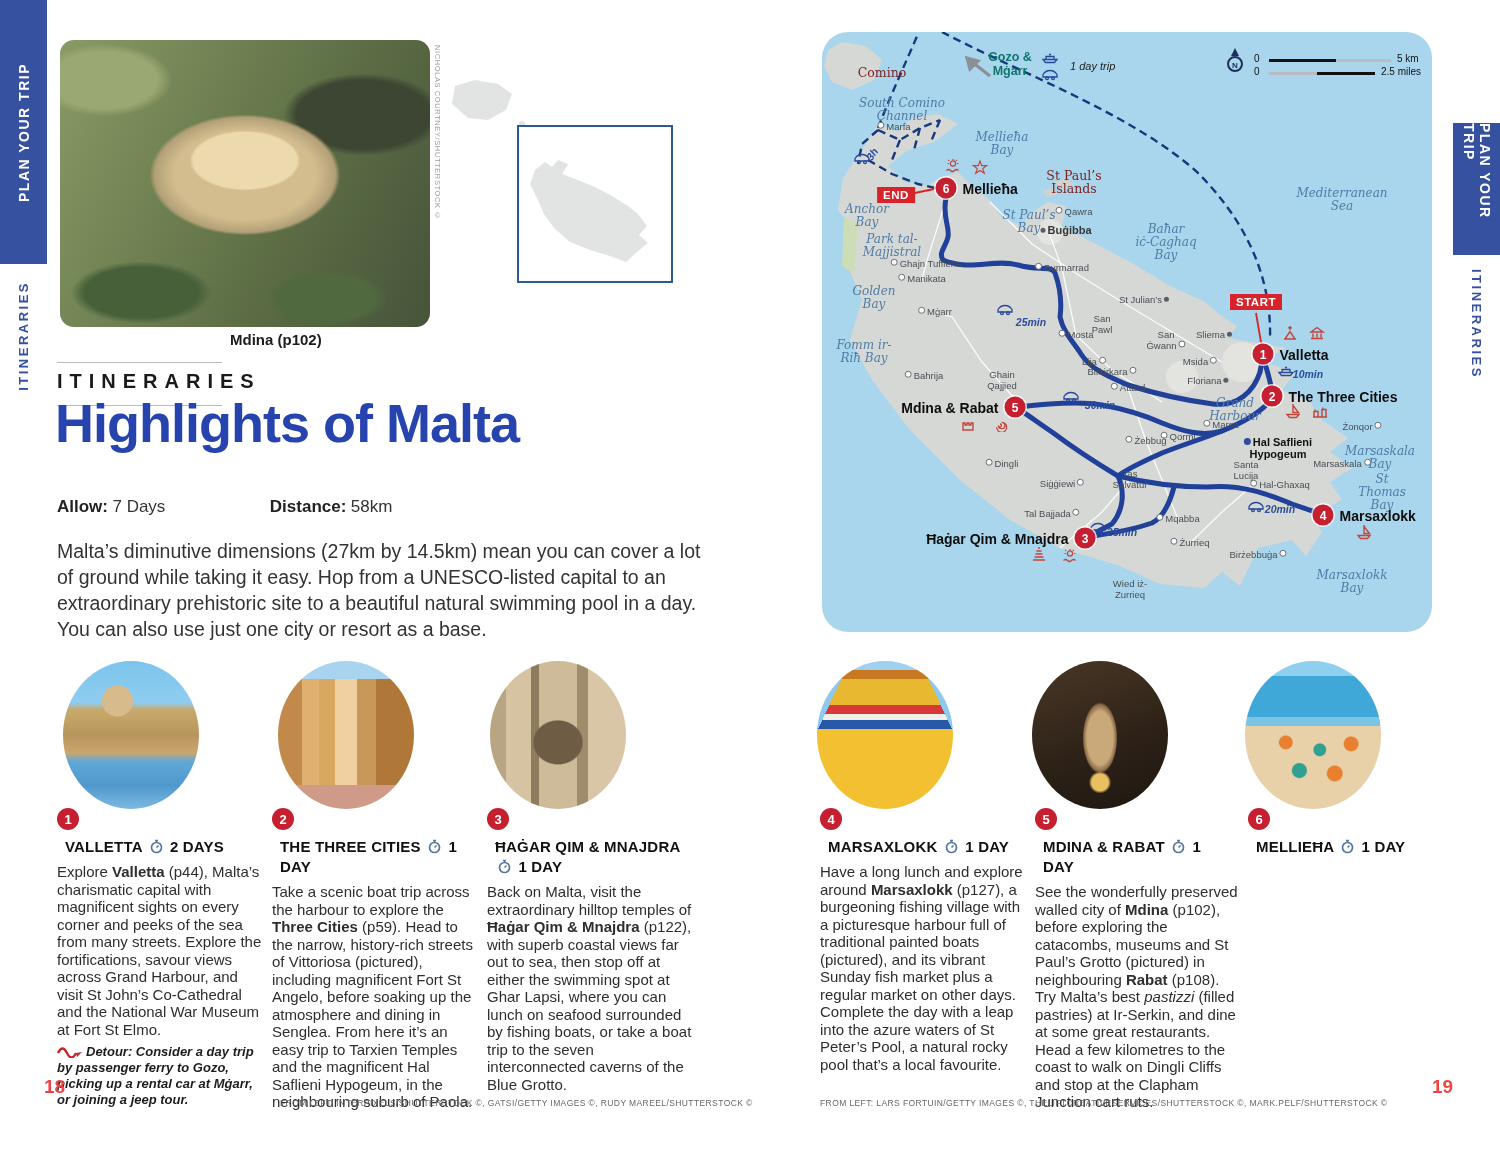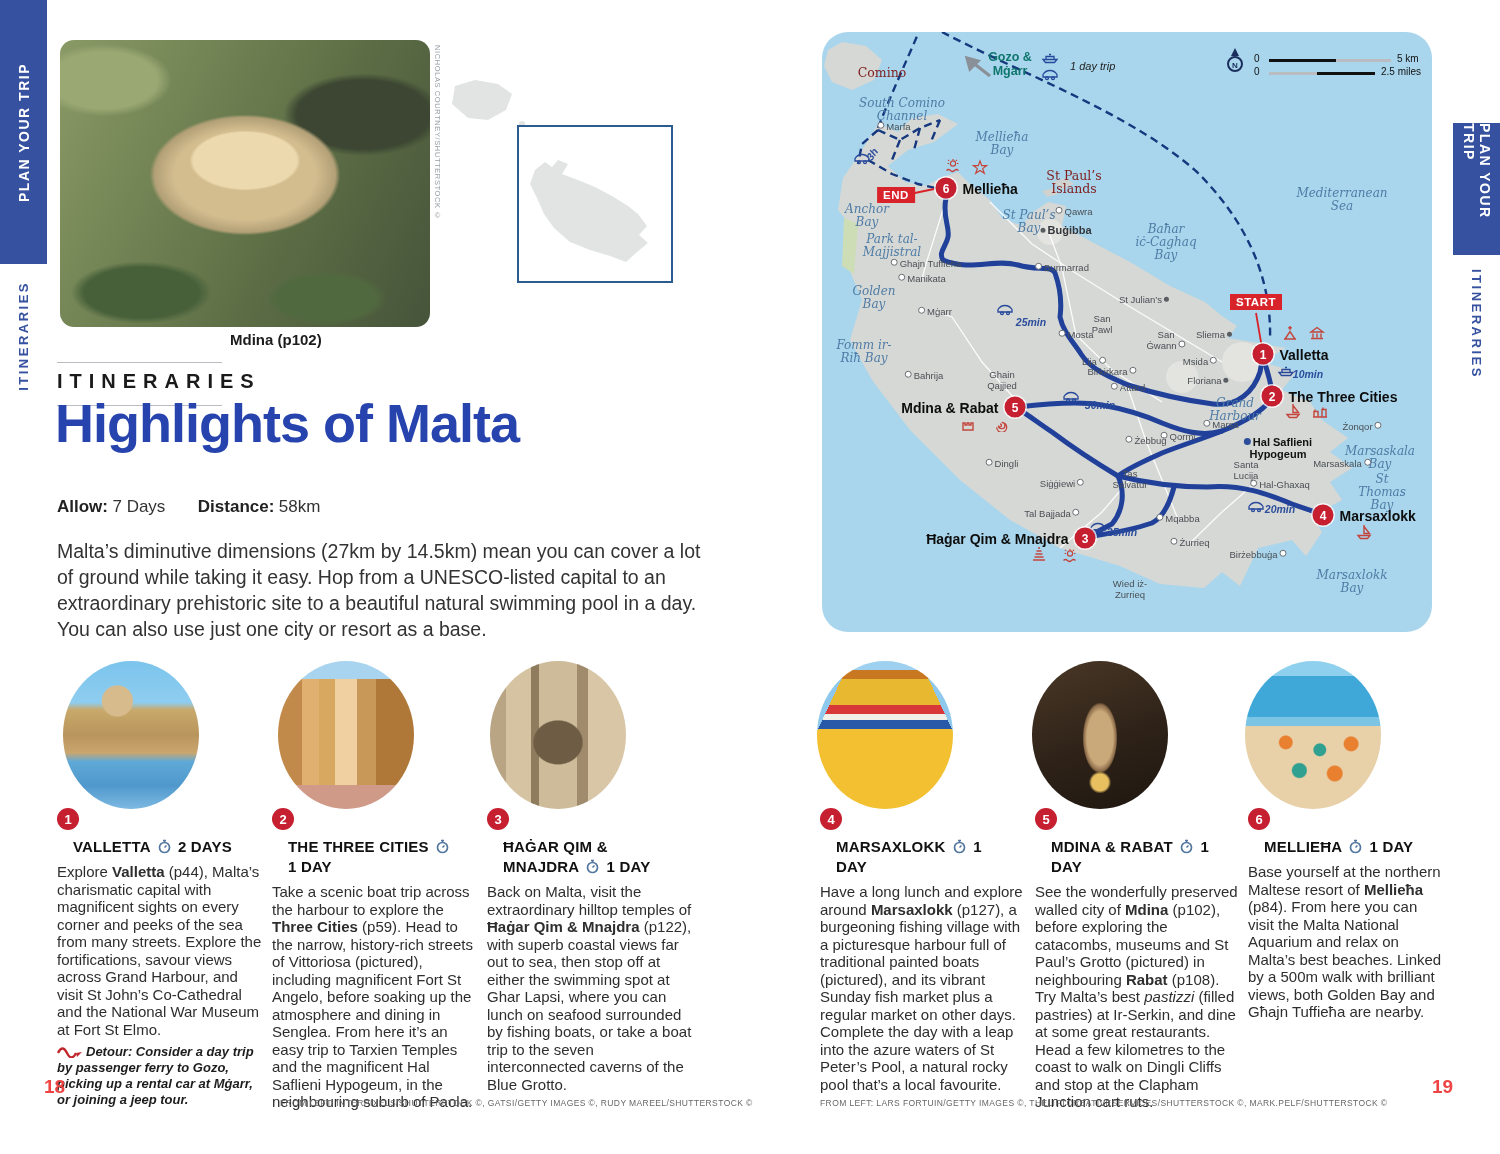--- a/index.html
+++ b/index.html
@@ -59,21 +59,21 @@
       radial-gradient(circle at 30% 55%,#e88030 0 5%,rgba(0,0,0,0) 6%),
       radial-gradient(circle at 55% 60%,#30a090 0 5%,rgba(0,0,0,0) 6%),
       radial-gradient(circle at 78% 56%,#e88030 0 5%,rgba(0,0,0,0) 6%),
       radial-gradient(circle at 40% 74%,#30a090 0 5%,rgba(0,0,0,0) 6%),
       radial-gradient(circle at 66% 76%,#e88030 0 5%,rgba(0,0,0,0) 6%),
       linear-gradient(180deg,#8fd0ee 0 10%,#3fa8d8 10% 38%,#7cc4e4 38% 44%,#e8d0a8 44% 100%);}
 
   
   .badge{display:inline-flex;align-items:center;justify-content:center;width:22px;height:22px;
     border-radius:50%;background:#c51f30;color:#fff;font-weight:bold;font-size:13px;}
-  .stop-head{margin:7px 16px 6px;font-size:15px;font-weight:bold;letter-spacing:.2px;color:#111;line-height:20px;}
+  .stop-head{margin:7px 8px 6px;font-size:15px;font-weight:bold;letter-spacing:.2px;color:#111;line-height:20px;}
   .stop-body{margin:4px 0 0;font-size:15px;line-height:17.5px;color:#2e2e2e;}
   .detour{margin:6px 0 0;font-size:13px;line-height:16px;font-weight:bold;font-style:italic;color:#1d1d1d;}
   .watch{vertical-align:-2px;margin:0 2px;}
   .iclock{display:inline-block;width:9px;height:9px;border:1.6px solid #54779f;border-radius:50%;vertical-align:-1px;margin:0 2px;}
 
   
   #map{left:822px;top:32px;width:610px;height:600px;background:#a9d6ec;border-radius:26px;overflow:hidden;}
   .mlabel{position:absolute;transform:translate(-50%,-50%);white-space:pre-line;text-align:center;pointer-events:none;}
   .water{font-family:"DejaVu Serif","Liberation Serif",serif;font-style:italic;font-size:12px;color:#4f7ca6;line-height:13px;}
   .island{font-family:"DejaVu Serif","Liberation Serif",serif;font-size:12.5px;color:#7f1d1d;line-height:13px;}
@@ -171,21 +171,21 @@
 </svg>
 
 <div class="abs rule" style="left:57px;top:362px;"></div>
 <div class="abs kicker" style="left:57px;top:370px;">ITINERARIES</div>
 <div class="abs rule" style="left:57px;top:405px;"></div>
 <h1 class="abs title" style="left:55px;top:392px;margin:0;">Highlights of Malta</h1>
 
 <div class="abs meta" style="left:57px;top:497px;">
   <b>Allow:</b>
   <span>7 Days</span>
-  <b style="margin-left:28px;">Distance:</b>
+  <b style="margin-left:100px;">Distance:</b>
   <span>58km</span>
 </div>
 
 <p class="abs intro" style="left:57px;top:518px;">Malta’s diminutive dimensions (27km by 14.5km) mean you can cover a lot of ground while taking it easy. Hop from a UNESCO-listed capital to an extraordinary prehistoric site to a beautiful natural swimming pool in a day. You can also use just one city or resort as a base.</p>
 
 <div class="abs oval p1" style="left:63px;top:661px;"></div>
 <div class="abs oval p2" style="left:278px;top:661px;"></div>
 <div class="abs oval p3" style="left:490px;top:661px;"></div>
 <div class="abs oval p4" style="left:817px;top:661px;"></div>
 <div class="abs oval p5" style="left:1032px;top:661px;"></div>
@@ -251,21 +251,20 @@
 </section>
 
 <section class="abs" style="left:1248px;top:808px;width:198px;">
   <span class="badge">6</span>
   <h3 class="stop-head"><span>MELLIEĦA</span>
     <svg class="watch" width="15" height="15" viewBox="0 0 15 15">
         <circle cx="7.5" cy="8.5" r="5" fill="none" stroke="#54779f" stroke-width="1.7"></circle>
         <path d="M6,1.5 h3 M7.5,3.5 v-2 M7.5,8.5 l2,-2" stroke="#54779f" stroke-width="1.5" fill="none"></path>
       </svg>
     <span>1 DAY</span></h3>
-  <p class="stop-body">Base yourself at the northern Maltese resort of <b>Mellieħa</b> (p84). From here you can visit the Malta National Aquarium and relax on Malta’s best beaches. Linked by a 500m walk with brilliant views, both Golden Bay and Għajn Tuffieħa are nearby.</p>
 </section>
 
 <div id="map" class="abs">
   <svg width="610" height="600" viewBox="0 0 610 600" style="position:absolute;left:0;top:0;">
 
     <polygon points="6,18 20,10 44,14 60,28 52,48 30,58 10,50 2,34" fill="#d6d8d5"></polygon>
 
     <polygon points="230,150 244,146 252,152 240,157" fill="#cfd2cf"></polygon>
     <polygon points="220,159 231,156 236,162 225,165" fill="#cfd2cf"></polygon>
 

